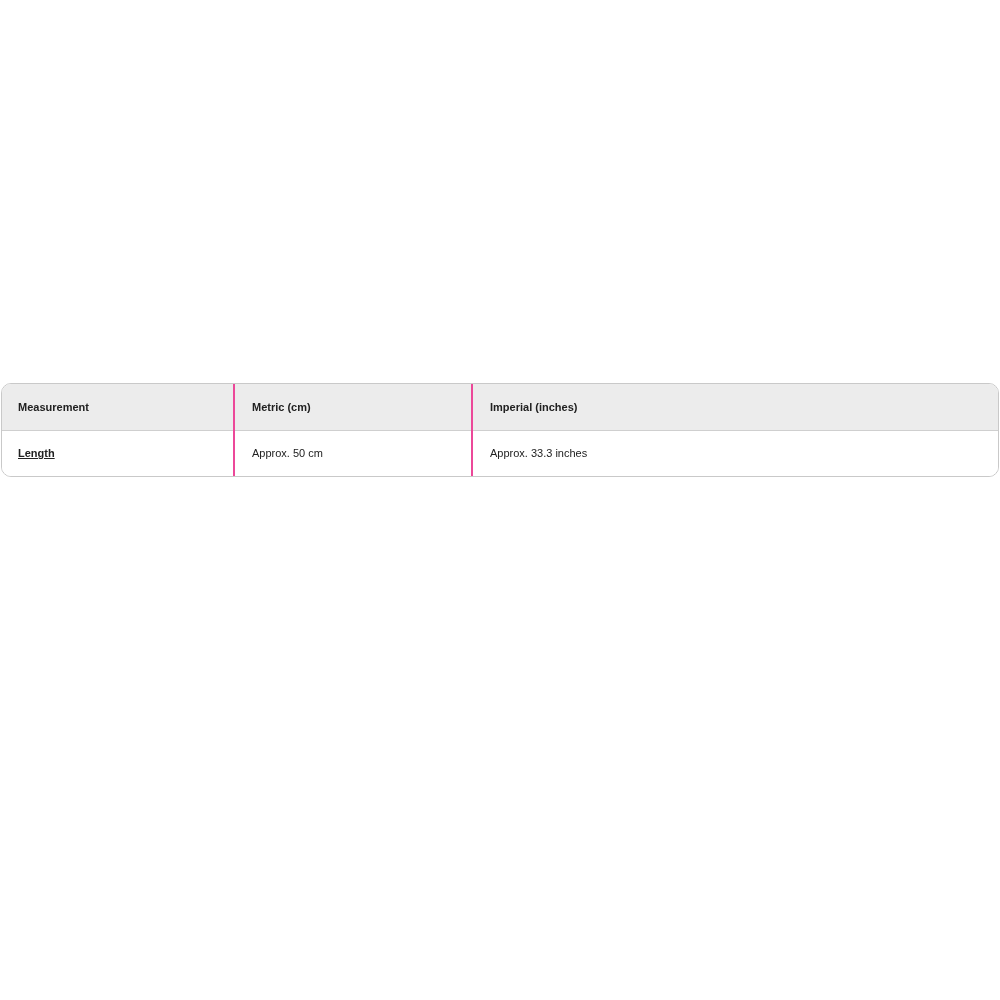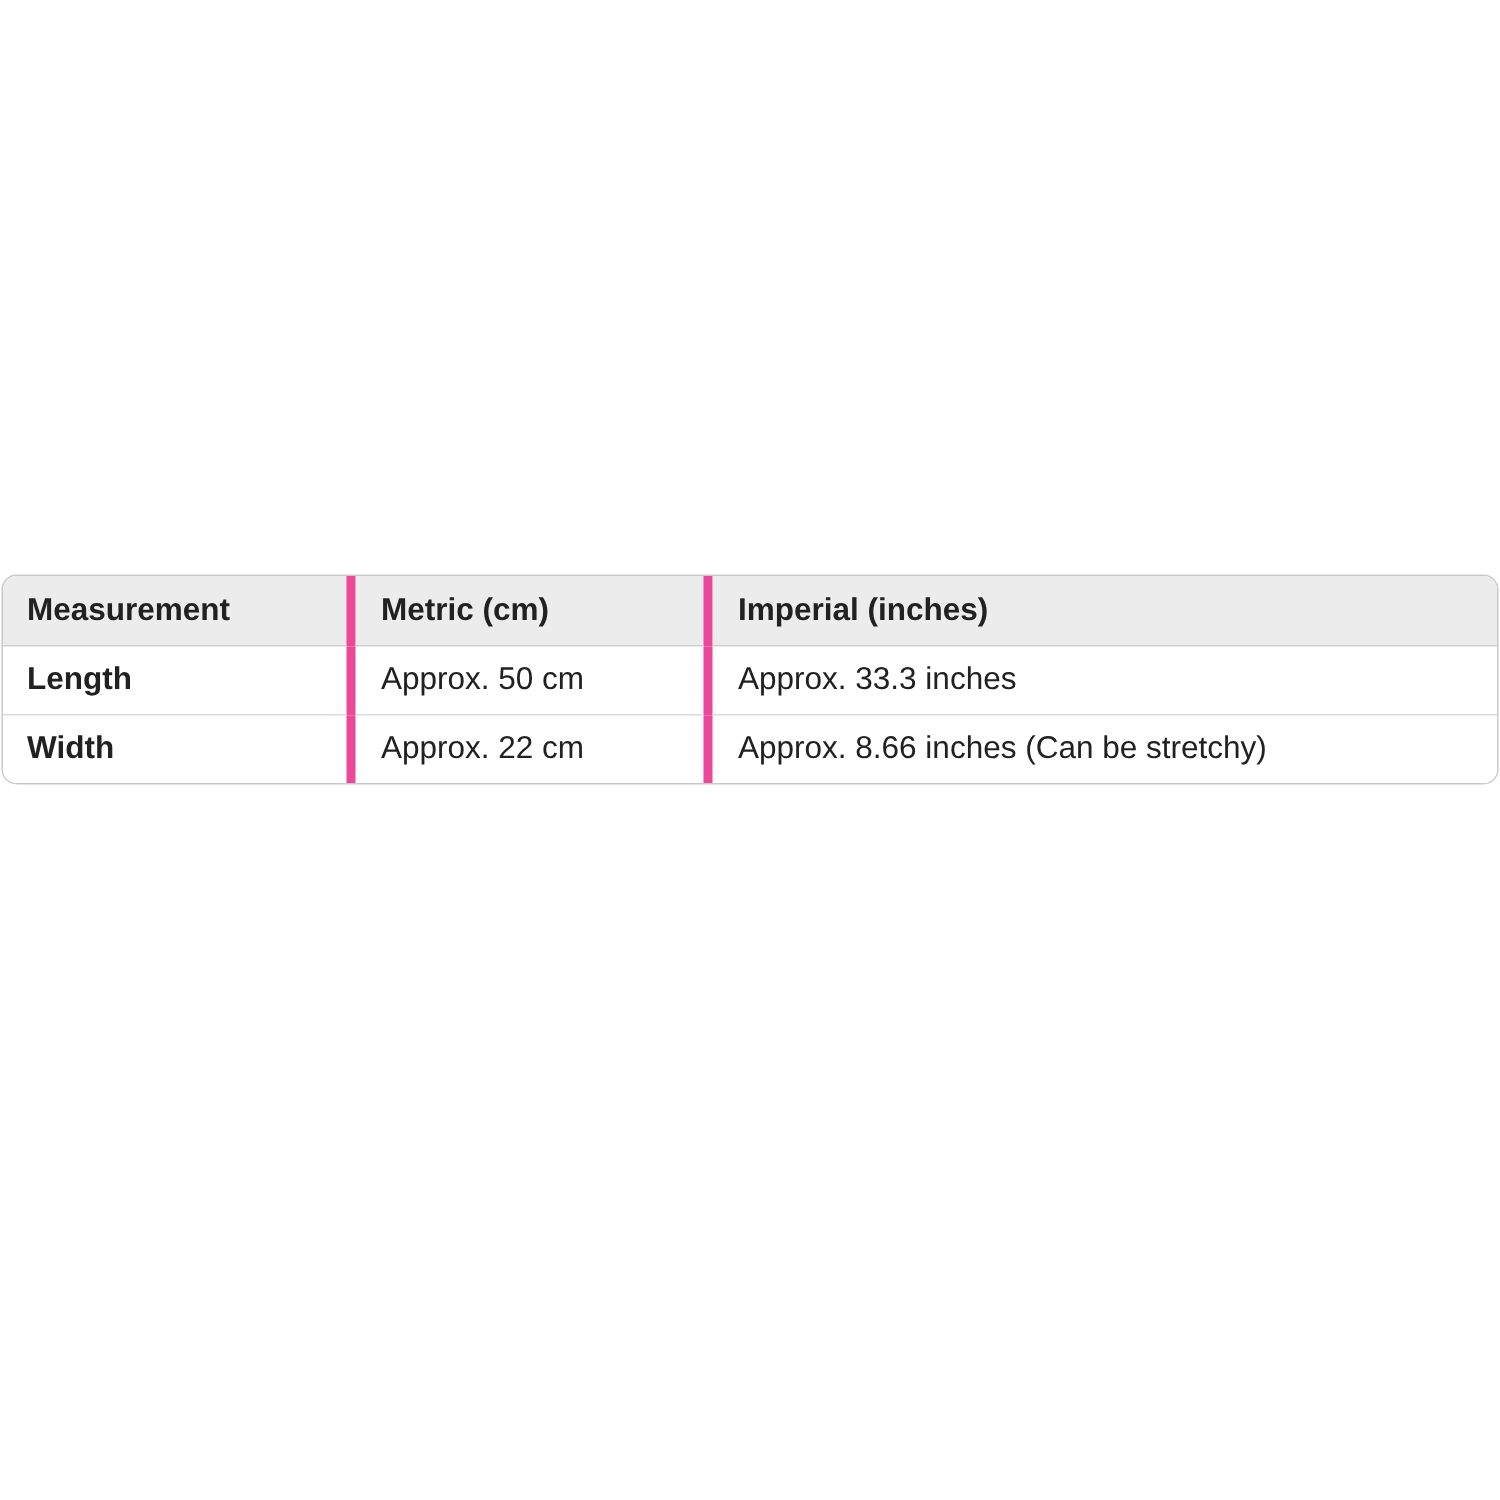--- a/index.html
+++ b/index.html
@@ -24,21 +24,21 @@
     width: 996px;
     border: 1px solid #c9c9c9;
     border-radius: 10px;
     overflow: hidden;
     background: #ffffff;
   }
   table.measure-table {
     border-collapse: collapse;
     width: 100%;
     color: #212121;
-    font-size: 21px;
+    font-size: 11px;
     table-layout: fixed;
   }
   col.c1 { width: 232px; }
   col.c2 { width: 238px; }
   th, td {
     height: 46px;
     padding: 0 16px;
     text-align: left;
     vertical-align: middle;
     box-sizing: border-box;
@@ -48,22 +48,22 @@
   thead th {
     background: #ececec;
     font-weight: 700;
     border-bottom: 1px solid #cfcfcf;
   }
   tbody td {
     border-top: 1px solid #dcdcdc;
     background: #ffffff;
   }
   tbody tr:first-child td { border-top: none; }
-  .sep { border-left: 6px solid #ec4899; padding-left: 17px; }
-  tbody td.col-label { font-weight: 700; }
+  .sep { border-left: 2px solid #ec4899; padding-left: 17px; }
+  tbody td.col-label { font-weight: 700; text-decoration: underline; }
 </style>
 </head>
 <body>
 
 <div class="page">
   <div class="table-wrap">
     <table class="measure-table">
       <colgroup>
         <col class="c1">
         <col class="c2">
@@ -75,21 +75,16 @@
           <th class="sep">Metric (cm)</th>
           <th class="sep">Imperial (inches)</th>
         </tr>
       </thead>
       <tbody>
           <tr>
             <td class="col-label">Length</td>
             <td class="col-metric sep">Approx. 50 cm</td>
             <td class="col-imperial sep">Approx. 33.3 inches</td>
           </tr>
-          <tr>
-            <td class="col-label">Width</td>
-            <td class="col-metric sep">Approx. 22 cm</td>
-            <td class="col-imperial sep">Approx. 8.66 inches (Can be stretchy)</td>
-          </tr>
         </tbody>
     </table>
   </div>
 </div>
 
 </body></html>

